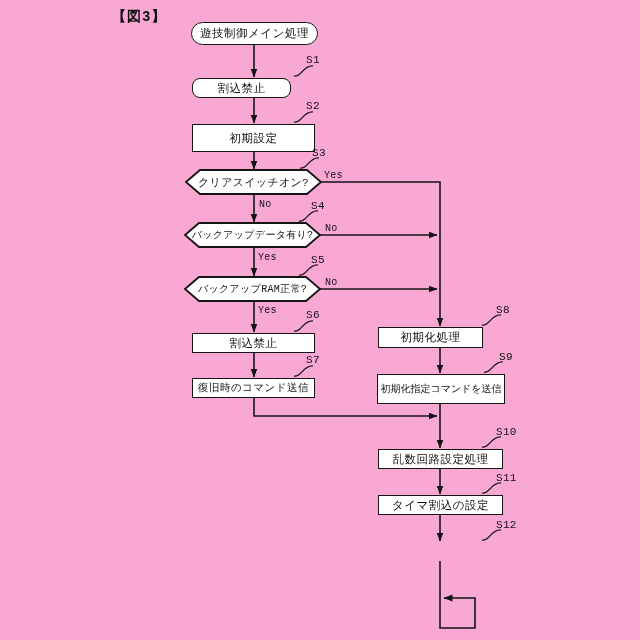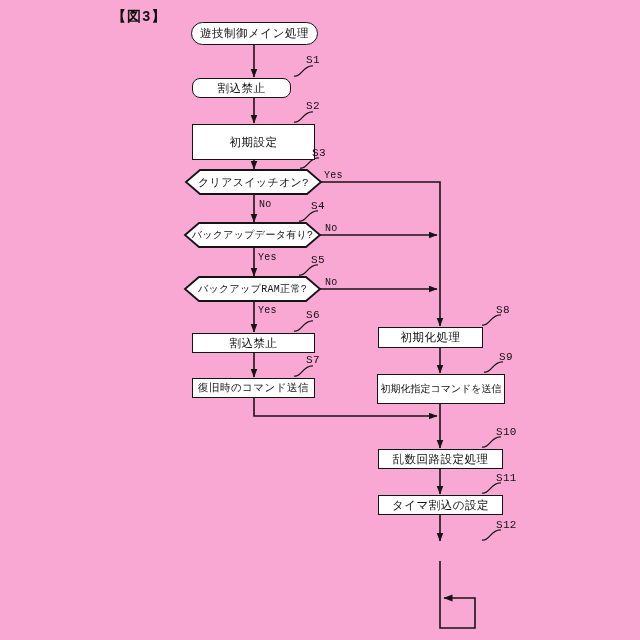--- a/index.html
+++ b/index.html
@@ -75,21 +75,21 @@
     <path d="M482,447 c7,2 9,-11 19,-10" stroke="#141414" stroke-width="1.2" fill="none"></path>
     <path d="M482,493 c7,2 9,-11 19,-10" stroke="#141414" stroke-width="1.2" fill="none"></path>
     <path d="M482,540 c7,2 9,-11 19,-10" stroke="#141414" stroke-width="1.2" fill="none"></path>
   </svg>
 
   <div class="fig-label">【図3】</div>
 
   <div class="node terminal" style="left:191px;top:22px;width:127px;height:23px;">遊技制御メイン処理</div>
 
   <div class="node" style="left:192px;top:78px;width:99px;height:20px;border-radius:8px;">割込禁止</div>
-  <div class="node" style="left:192px;top:124px;width:123px;height:36px;">初期設定</div>
+  <div class="node" style="left:192px;top:124px;width:123px;height:28px;">初期設定</div>
   <div class="node" style="left:192px;top:333px;width:123px;height:20px;">割込禁止</div>
   <div class="node small" style="left:192px;top:378px;width:123px;height:20px;">復旧時のコマンド送信</div>
 
   <div class="hex-text smaller" style="left:190px;top:223px;width:125px;height:24px;">バックアップデータ有り?</div>
   <div class="hex-text" style="left:196px;top:170px;width:115px;height:24px;font-size:11px;">クリアスイッチオン?</div>
   <div class="hex-text smaller" style="left:190px;top:277px;width:125px;height:24px;">バックアップRAM正常?</div>
 
   <div class="node" style="left:378px;top:327px;width:105px;height:21px;">初期化処理</div>
   <div class="node smaller" style="left:377px;top:374px;width:128px;height:30px;letter-spacing:0;">初期化指定コマンドを送信</div>
   <div class="node" style="left:378px;top:449px;width:125px;height:20px;">乱数回路設定処理</div>

